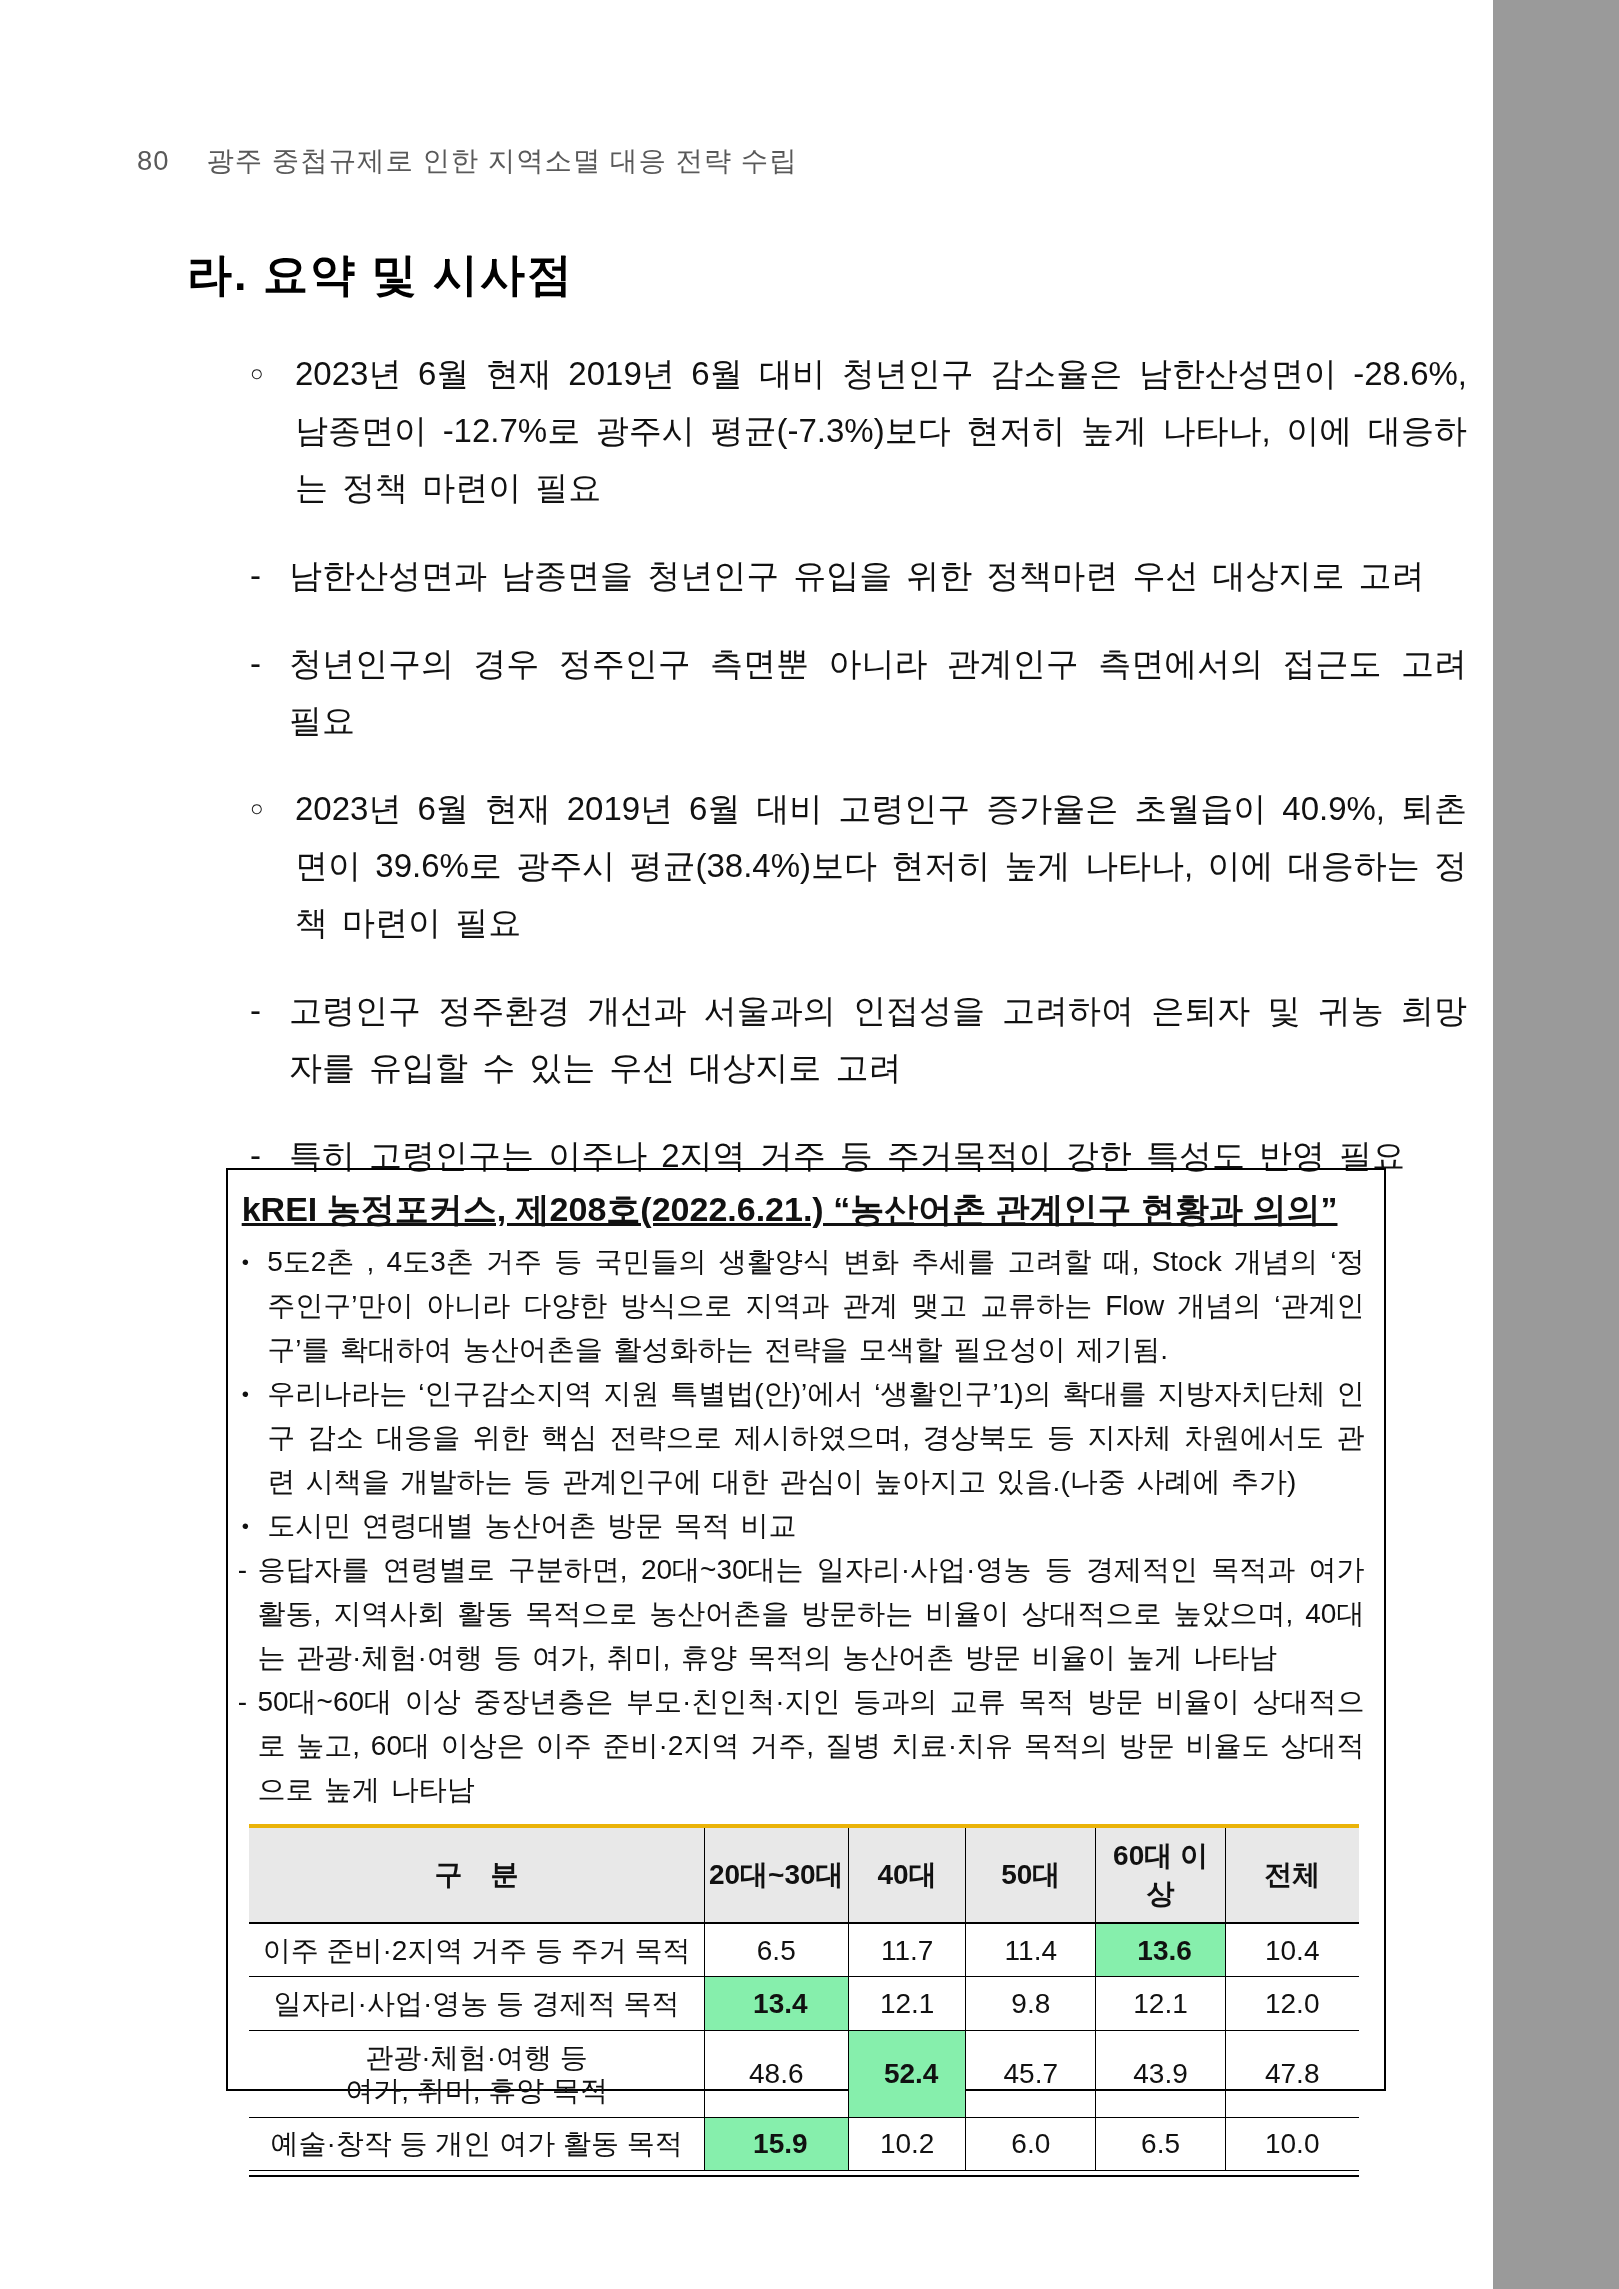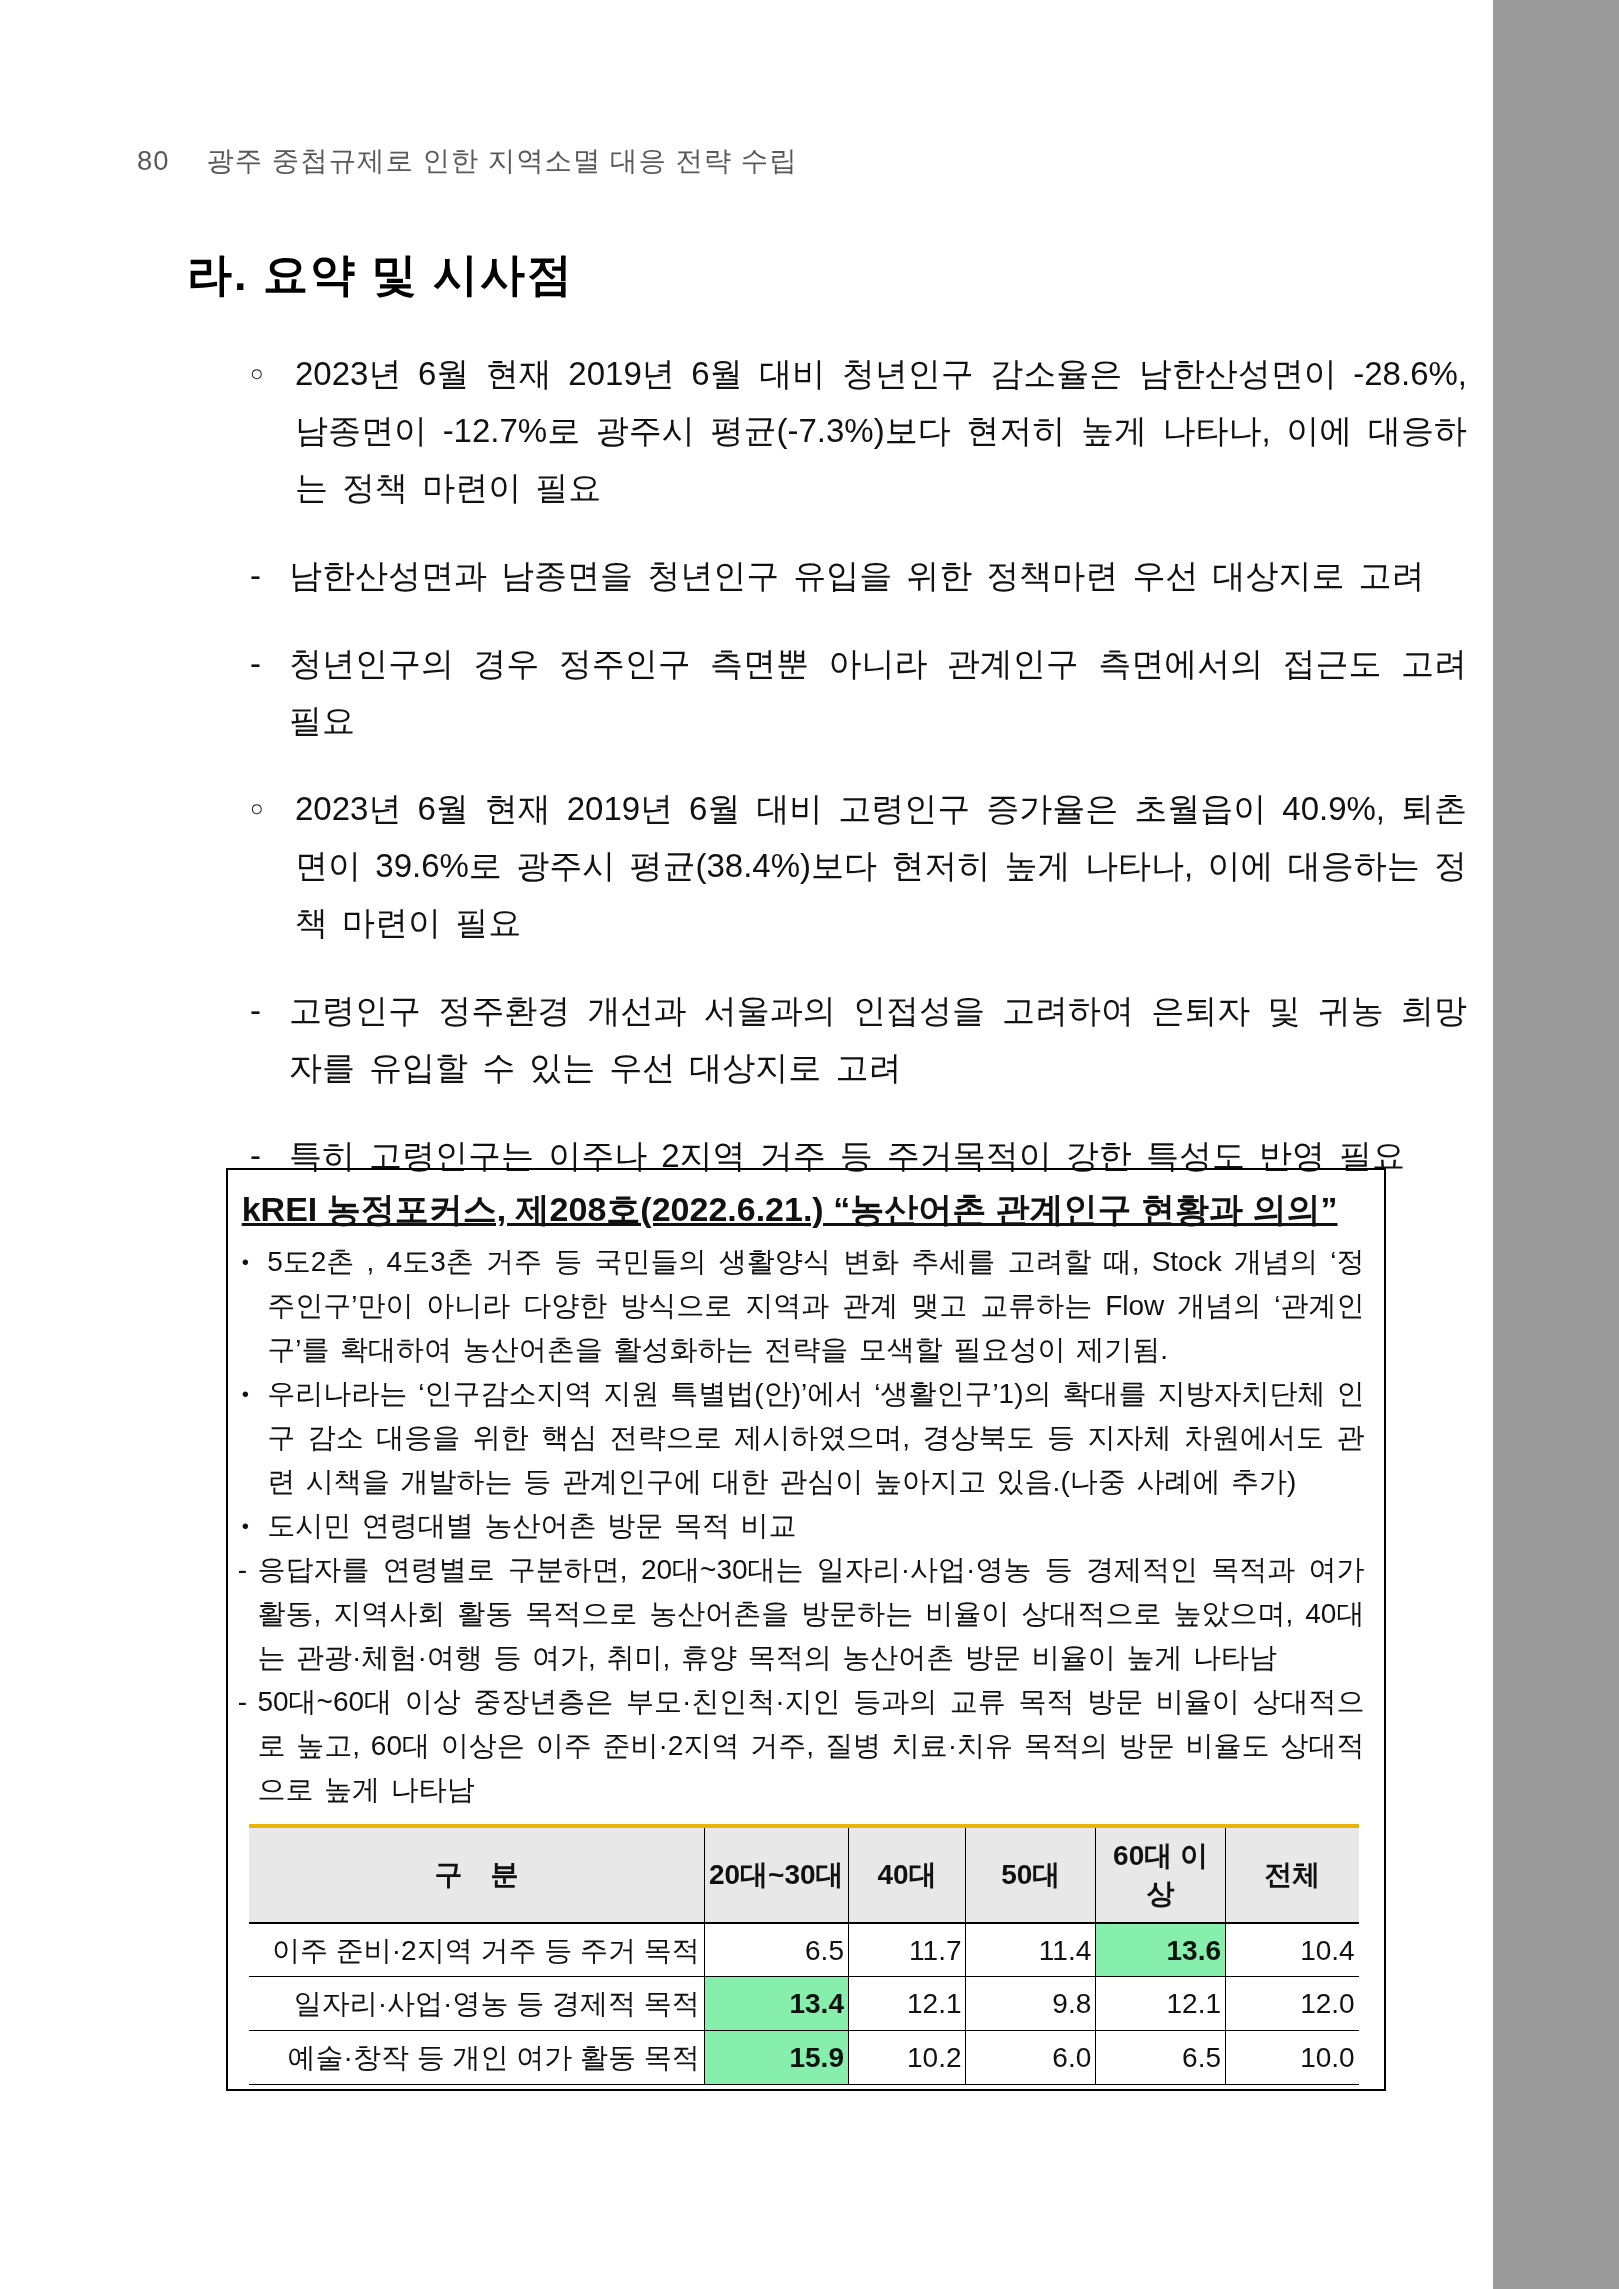--- a/index.html
+++ b/index.html
@@ -72,21 +72,21 @@
     font-size:28px;table-layout:fixed;
   }
   table.visit th{
     background:#e8e8e8;font-weight:700;
     border-bottom:2px solid #000;
     padding:8.8px 3.9px;text-align:center;
     letter-spacing:0px;
   }
   table.visit td{
     border-bottom:1px solid #000;
-    padding:9.8px 3.9px;text-align:right;
+    padding:9.8px 3.9px;text-align:center;
     line-height:1.18;
   }
   table.visit th + th, table.visit td + td{border-left:1px solid #000;}
   table.visit td.lbl{white-space:pre-line;}
   table.visit .hl{background:#86efac;font-weight:700;padding-left:12px;}
 </style>
 </head>
 <body>
 
 <div class="page">
@@ -181,20 +181,29 @@
           </tr>
           <tr>
             <td class="lbl">일자리·사업·영농 등 경제적 목적</td>
             <td class="hl">13.4</td>
             <td>12.1</td>
             <td>9.8</td>
             <td>12.1</td>
             <td>12.0</td>
           </tr>
           <tr>
+            <td class="lbl">관광·체험·여행 등
+여가, 취미, 휴양 목적</td>
+            <td>48.6</td>
+            <td class="hl">52.4</td>
+            <td>45.7</td>
+            <td>43.9</td>
+            <td>47.8</td>
+          </tr>
+          <tr>
             <td class="lbl">예술·창작 등 개인 여가 활동 목적</td>
             <td class="hl">15.9</td>
             <td>10.2</td>
             <td>6.0</td>
             <td>6.5</td>
             <td>10.0</td>
           </tr>
         </tbody>
       </table>
     </div>

